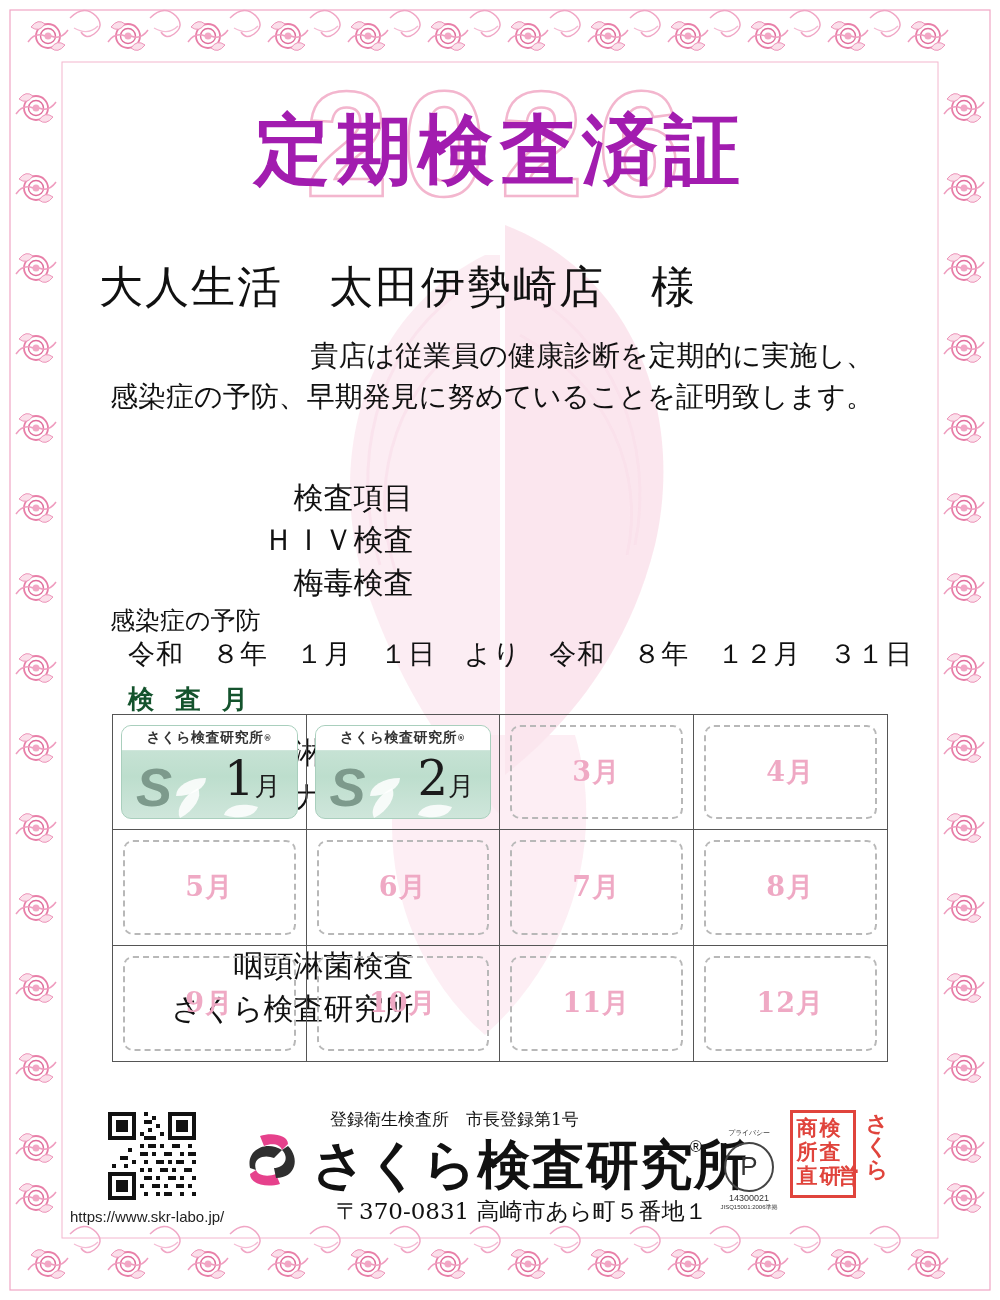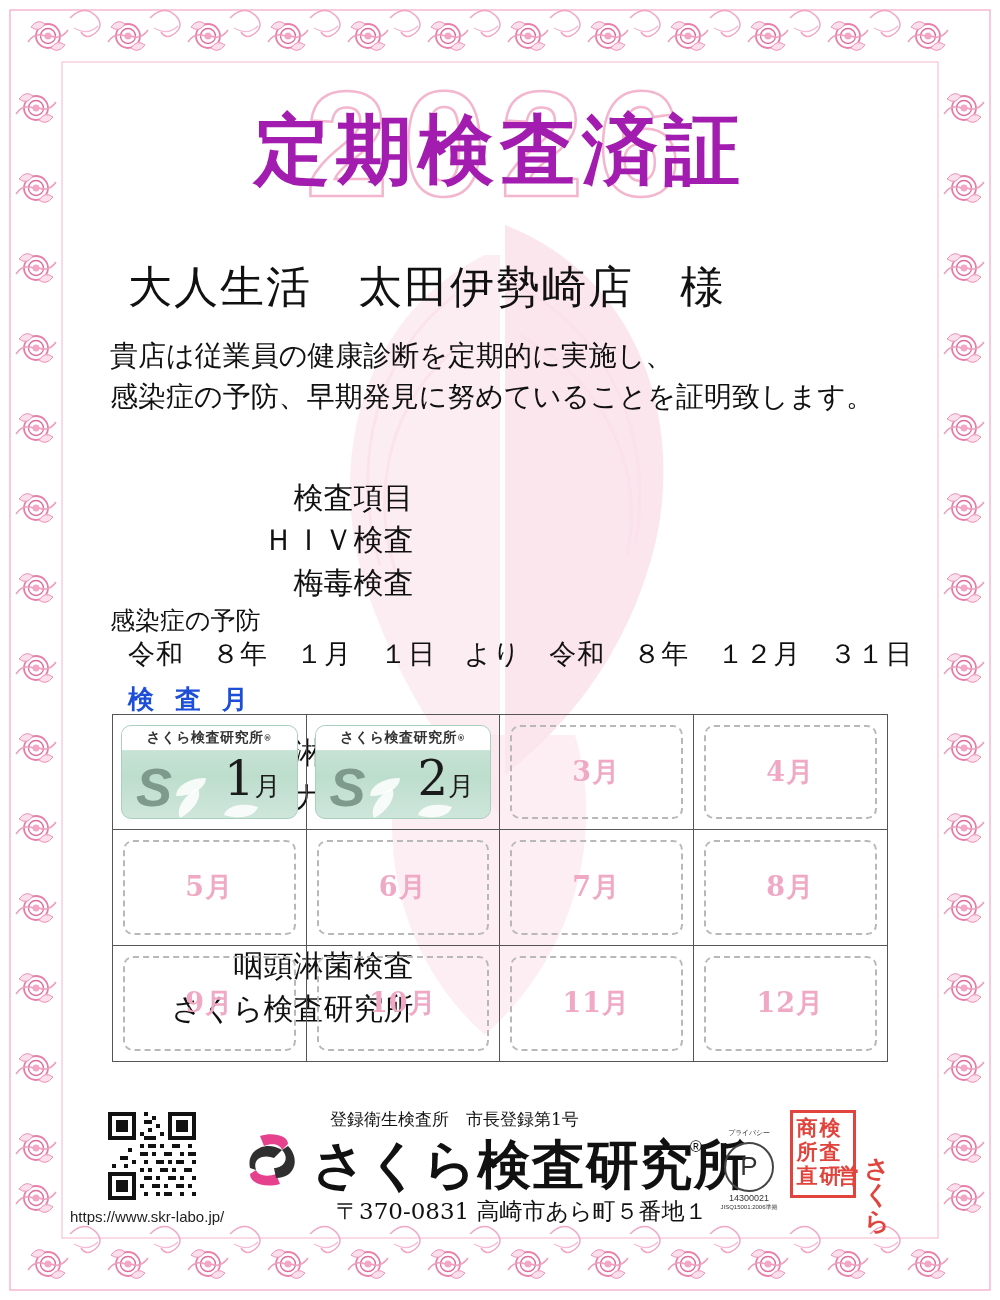--- a/index.html
+++ b/index.html
@@ -68,38 +68,39 @@
     font-size: 76px;
     font-weight: 700;
     letter-spacing: 6px;
     color: #a21caf;
     font-family: "DejaVu Serif", serif;
   }
 
   
   .recipient {
     position: absolute;
-    left: 128px;
+    left: 99px;
     top: 258px;
     font-size: 44px;
     letter-spacing: 2px;
     color: #111;
     font-family: "DejaVu Serif", serif;
     white-space: pre;
   }
 
   
   .statement {
     position: absolute;
     left: 110px;
     top: 336px;
     font-size: 28px;
     line-height: 1.45;
     color: #111;
     font-family: "DejaVu Serif", serif;
+    text-align: right;
   }
   .statement div { white-space: pre; }
 
   
   .items-block {
     position: absolute;
     left: 112px;
     top: 434px;
     font-size: 30px;
     line-height: 1.42;
@@ -132,21 +133,21 @@
   }
 
   
   .months-heading {
     position: absolute;
     left: 128px;
     top: 682px;
     font-size: 26px;
     font-weight: 700;
     letter-spacing: 6px;
-    color: #1d4ed8;
+    color: #14532d;
     font-family: "DejaVu Serif", serif;
   }
 
   
   .month-grid {
     position: absolute;
     left: 112px;
     top: 714px;
     width: 776px;
     height: 348px;
@@ -360,25 +361,24 @@
     line-height: 1.05;
     width: 22px;
     text-align: center;
   }
   .hanko-side {
     position: absolute;
     right: 0; top: 6px;
     width: 34px;
     color: #e0443c;
     font-family: "DejaVu Serif", serif;
-    font-size: 25px;
+    font-size: 22px;
     font-weight: 700;
     line-height: 1.05;
     text-align: center;
-    margin-top: 44px;
   }
 </style>
 </head>
 <body>
 
 <div class="cert">
 
   <div class="border-frame">
     <svg width="984" height="1284" viewBox="0 0 984 1284">
       <defs>

